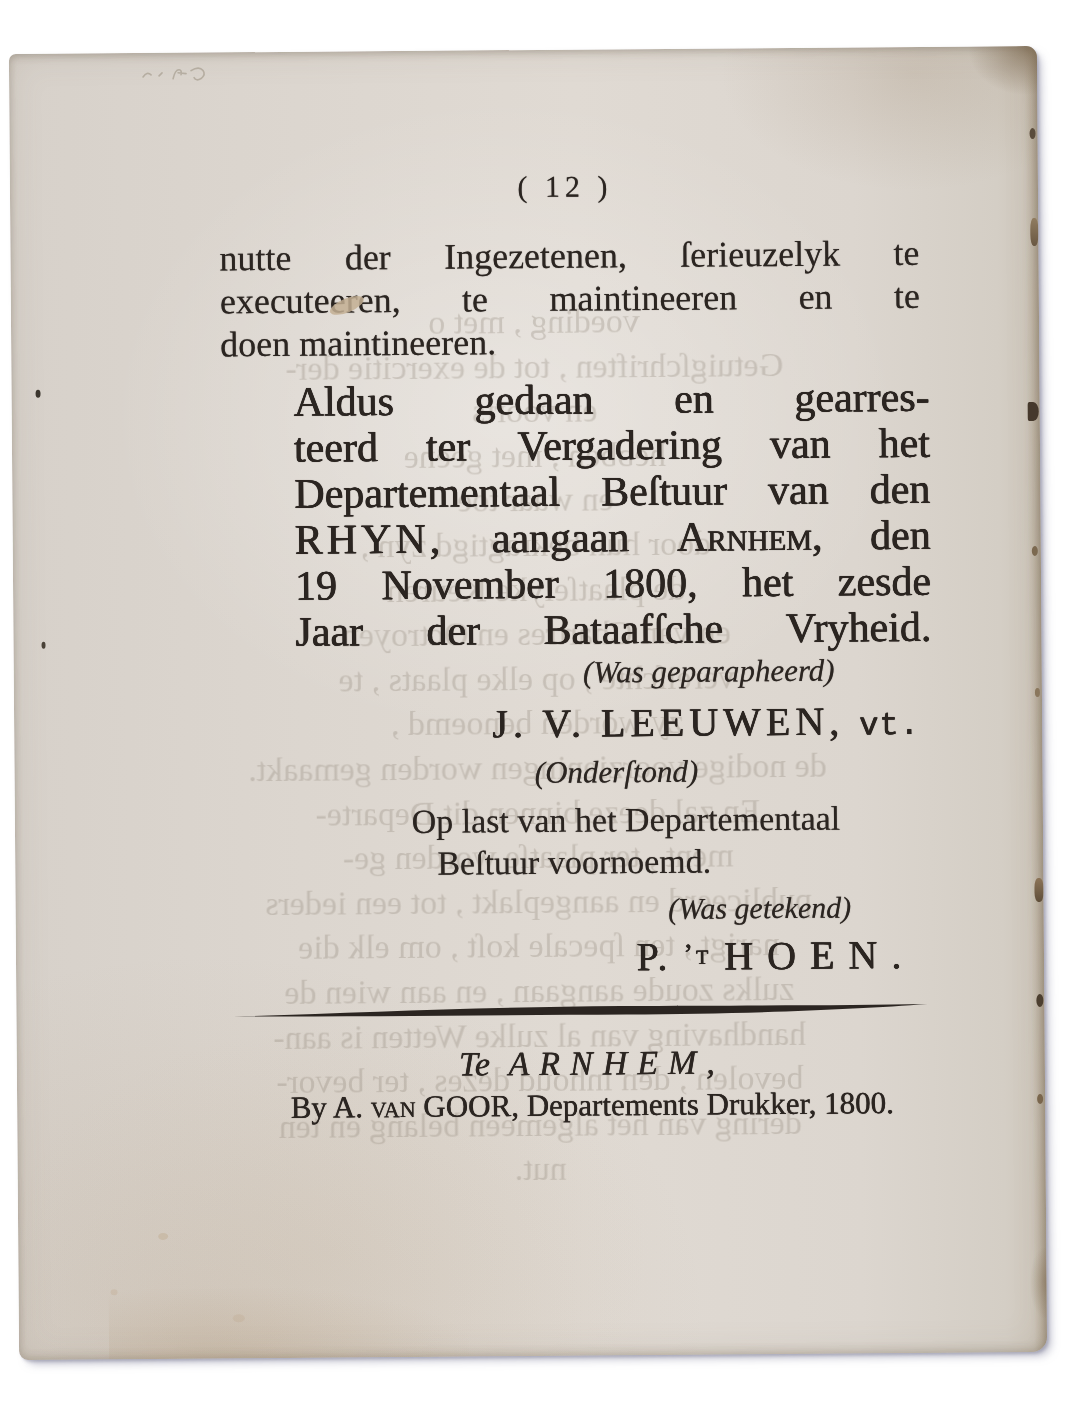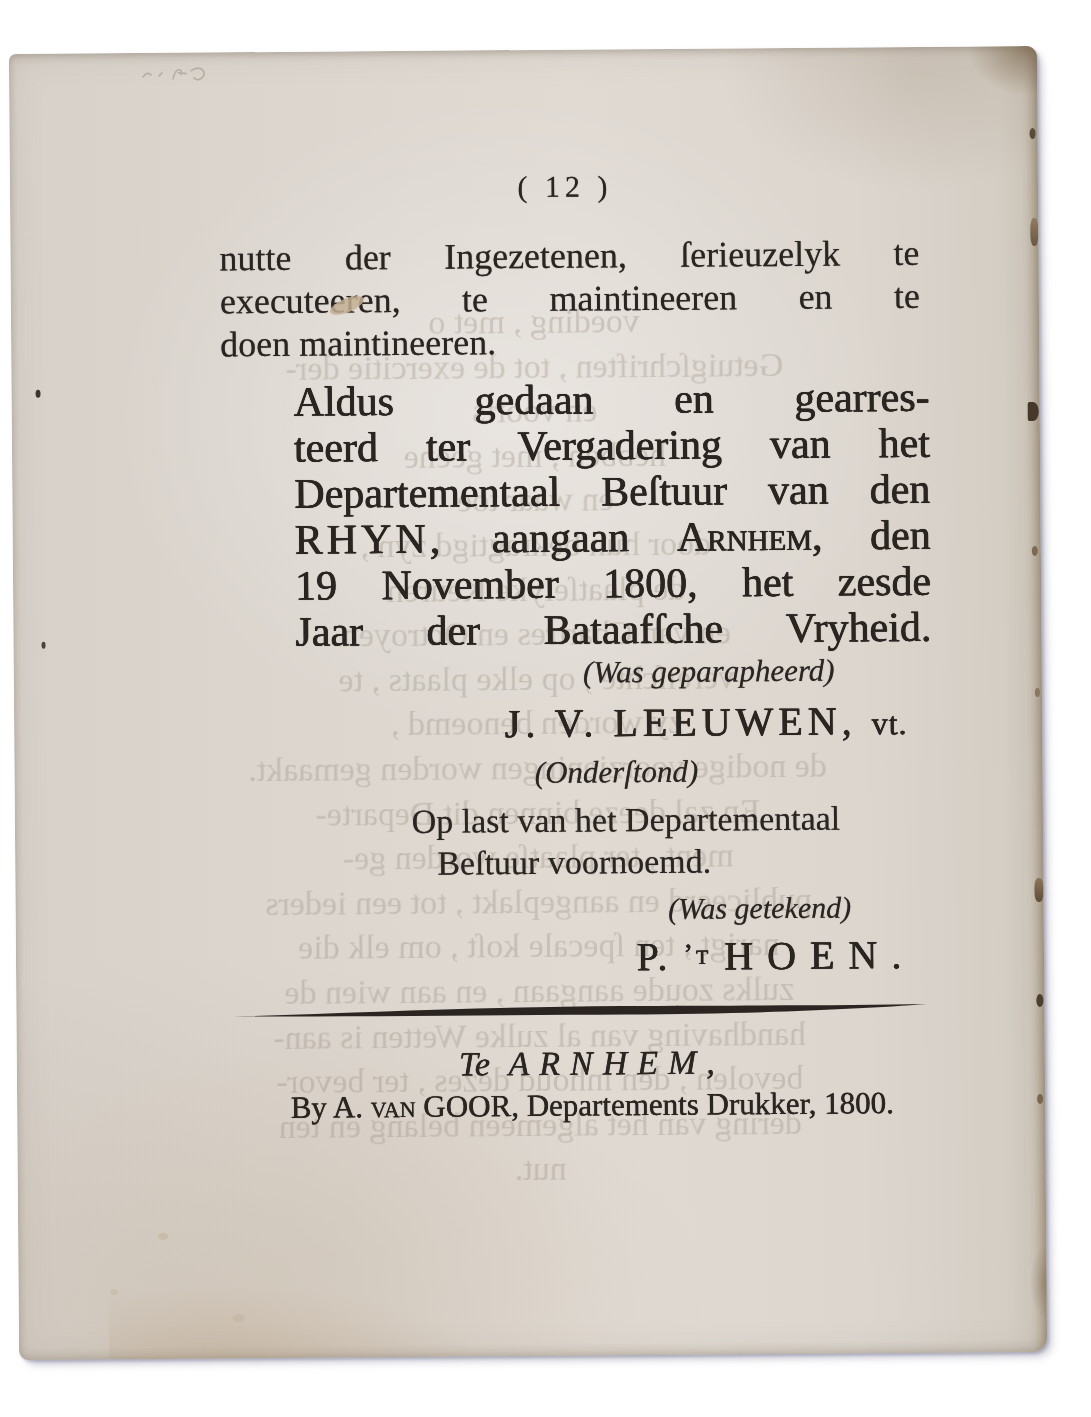--- a/index.html
+++ b/index.html
@@ -58,21 +58,21 @@
   .sc{font-variant:small-caps;}
 
   .paren{font-style:italic;font-size:31px;}
   .att1{top:605px;transform:translateX(181px);}
   .att2{top:705px;transform:translateX(88px);}
   .att3{top:843px;transform:translateX(230px);font-size:30px;}
 
   .signer{font-size:40px;letter-spacing:5px;
     text-shadow:.3px 0 0 currentColor,-.3px 0 0 currentColor,0 0 1px rgba(43,37,33,.6);}
   .s1{top:650px;transform:translateX(178px);}
-  .s1 .suffix{font-size:.8em;letter-spacing:1px;}
+  .s1 .suffix{font-size:.8em;letter-spacing:1px;font-family:Liberation Mono, monospace;}
   .s2{top:884px;transform:translateX(246px);letter-spacing:3px;}
   .s2 .particle{font-size:.72em;vertical-align:6px;}
   .s2 .name2{letter-spacing:14px;}
 
   .order-line{font-size:34px;}
   .ol1{top:752px;transform:translateX(97px);}
   .ol2{top:794px;transform:translateX(45px);}
 
   .rule-wrap{position:absolute;left:215px;top:953px;width:698px;height:16px;transform:rotate(-0.3deg);}
 

